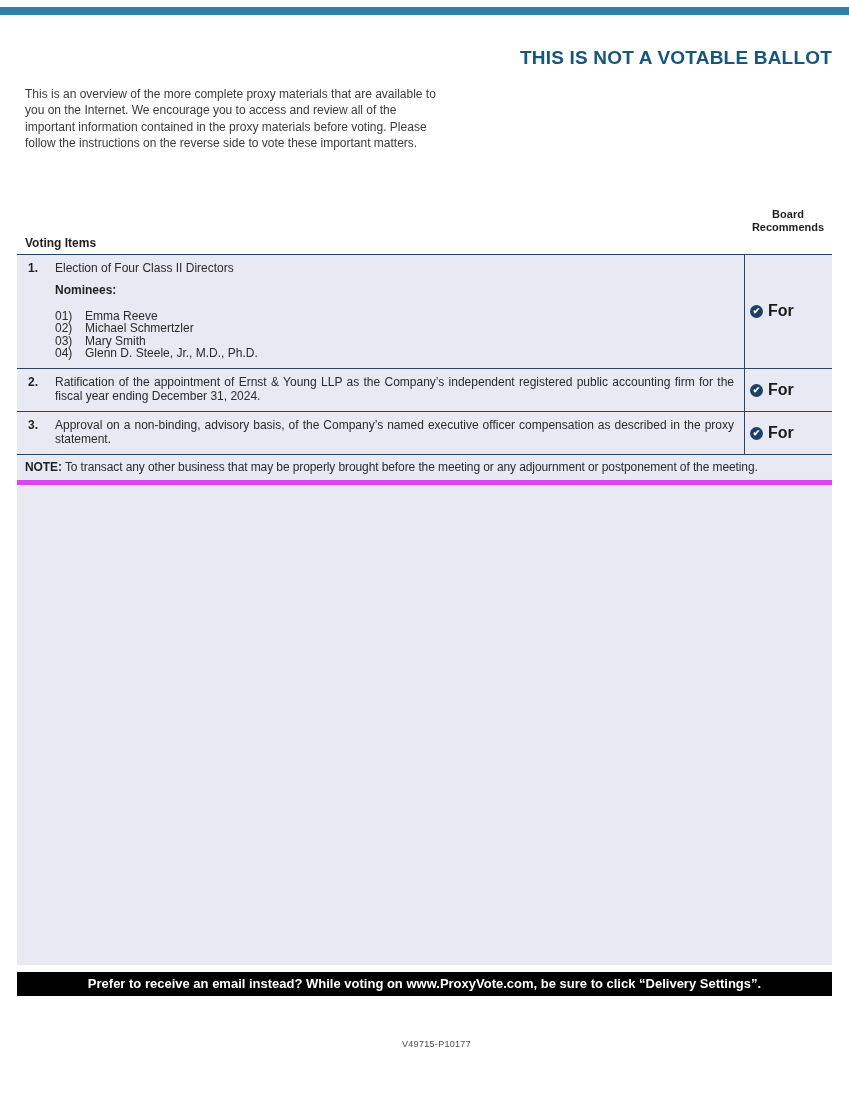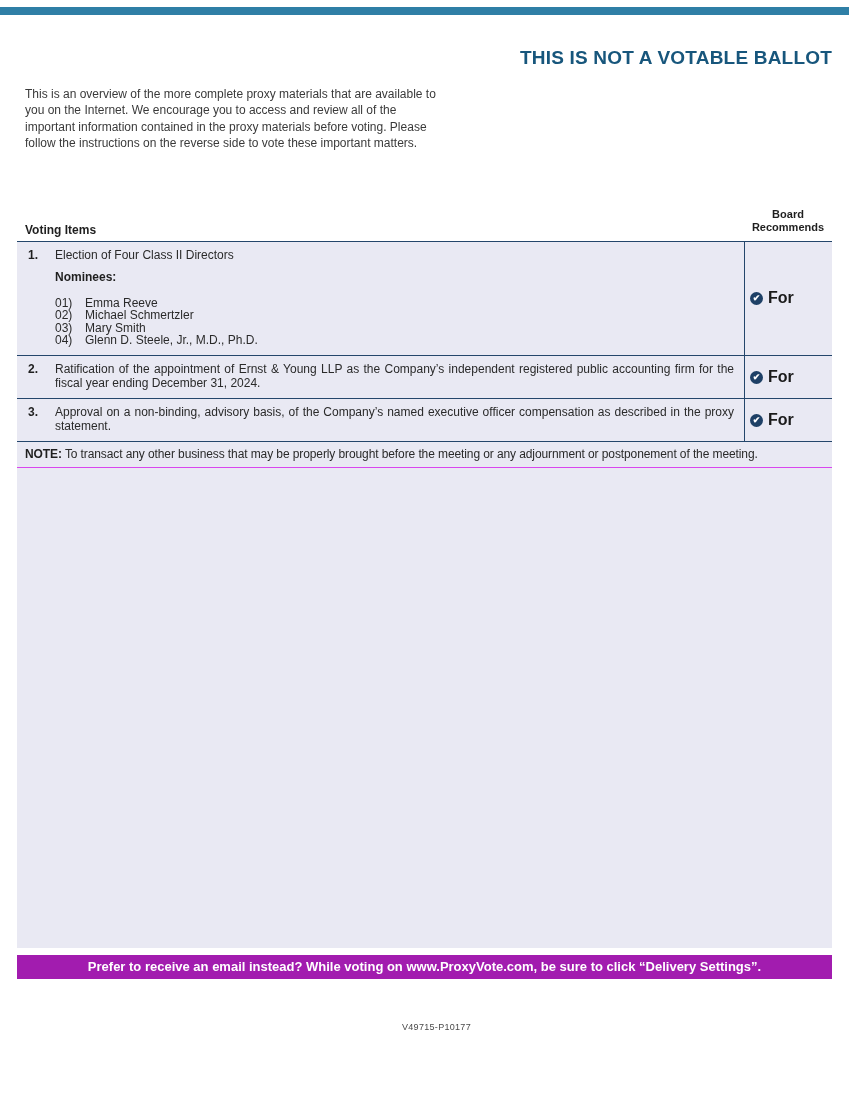--- a/index.html
+++ b/index.html
@@ -49,21 +49,21 @@
     color:#1f1f1f;
     padding-bottom:4px;
   }
   .recommends-label {
     width:88px;
     text-align:center;
     font-size:11px;
     line-height:13px;
     font-weight:bold;
     color:#1f1f1f;
-    padding-bottom:7px;
+    padding-bottom:20px;
   }
   .vtable {
     border-top:1px solid #24466b;
     background:#e9e9f3;
   }
   .vrow {
     display:grid;
     grid-template-columns:1fr 88px;
     border-bottom:1px solid #24466b;
   }
@@ -96,33 +96,33 @@
     border-radius:50%;
     background:#1e4066;
     color:#ffffff;
     font-size:9px;
     line-height:13px;
     text-align:center;
     font-weight:bold;
   }
   .rec-for { font-weight:bold; font-size:16px; color:#1a1a1a; }
   .note-row {
-    border-bottom:1px solid #d946ef;
+    border-bottom:5px solid #d946ef;
     padding:5px 10px 6px 8px;
     font-size:12px;
     line-height:14px;
     color:#2a2a2a;
     letter-spacing:-0.1px;
   }
   .note-row strong { color:#1f1f1f; }
   .filler { height:480px; }
   .footer-bar {
     margin-top:7px;
     height:24px;
-    background:#a21caf;
+    background:#000000;
     color:#ffffff;
     font-size:13px;
     font-weight:bold;
     text-align:center;
     line-height:24px;
   }
   .doc-code {
     margin-top:43px;
     text-align:center;
     font-size:9px;

